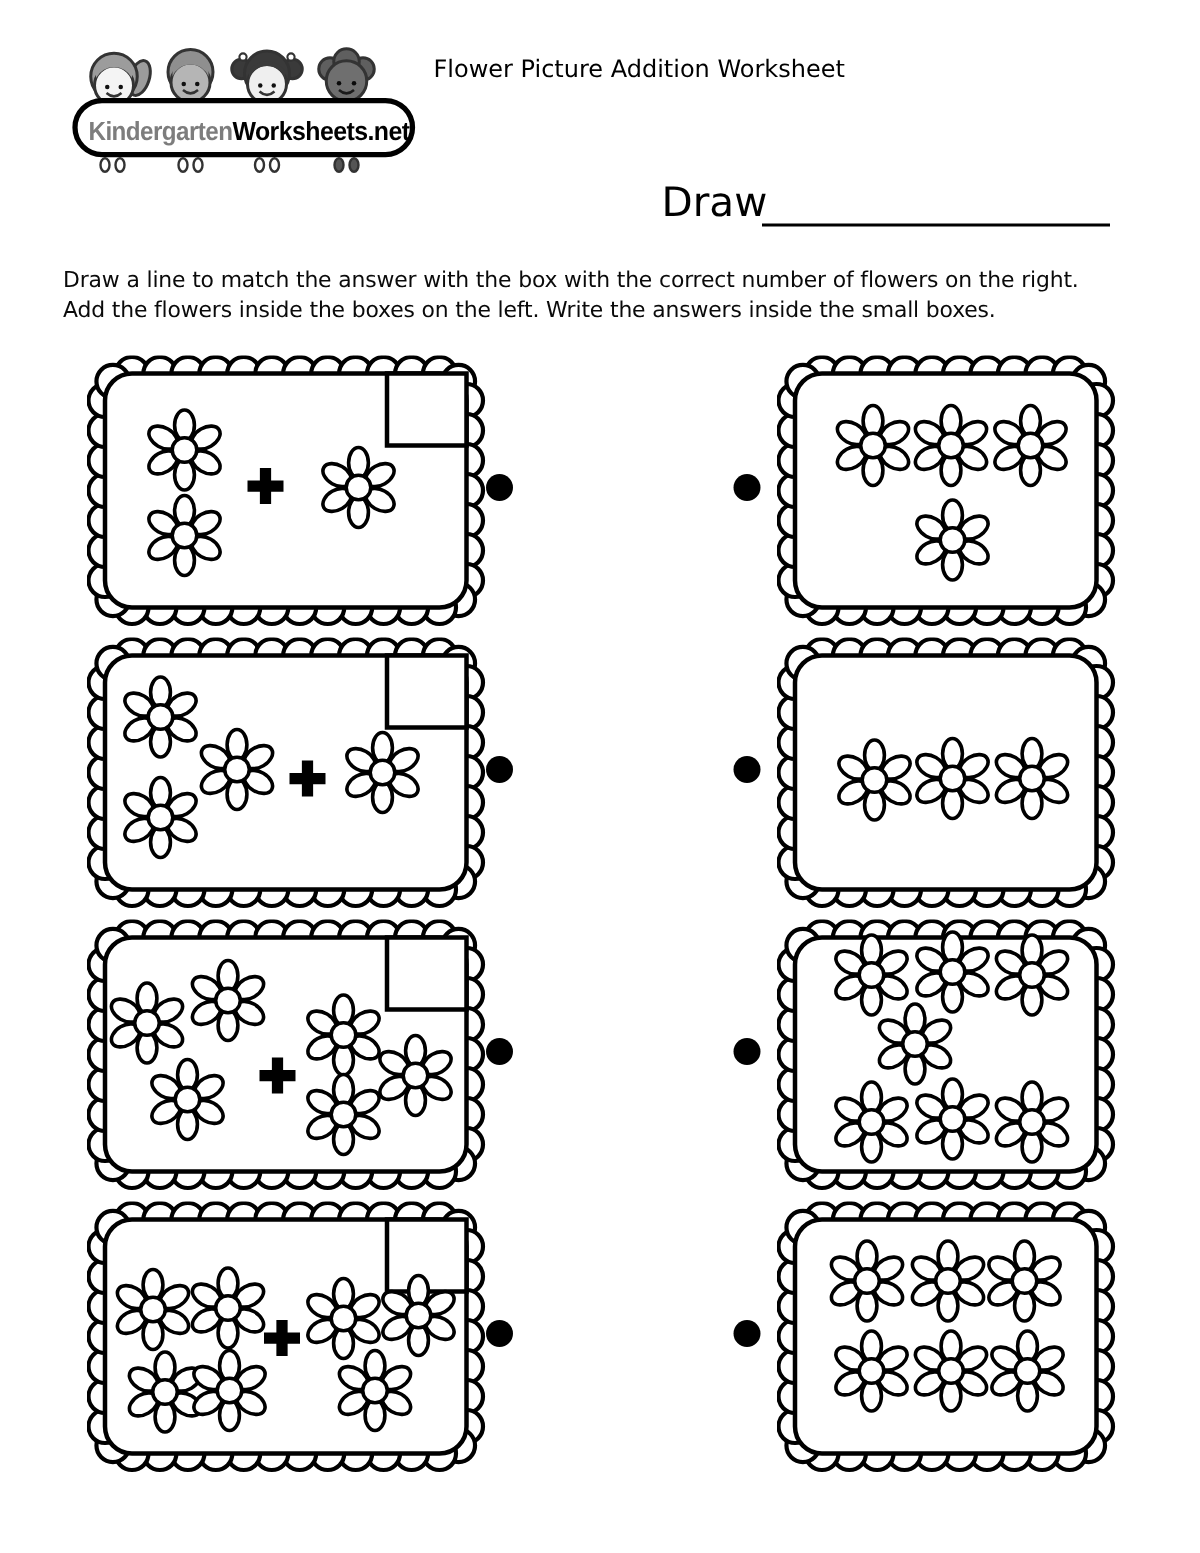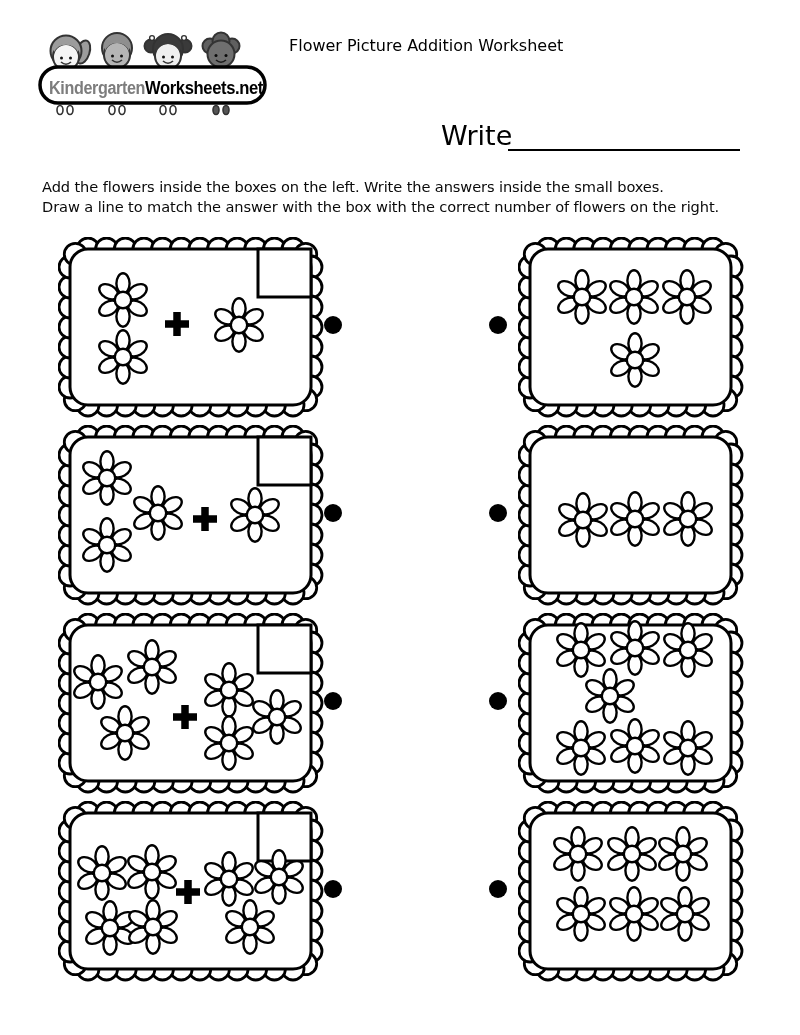--- a/index.html
+++ b/index.html
@@ -1,20 +1,20 @@
 <!DOCTYPE html>
 <html><head>
 <meta charset="utf-8">
 <style>
   html,body{margin:0;padding:0;background:#fff;}
   .page{
     position:relative;width:800px;height:1035px;background:#fff;overflow:hidden;
     font-family:"DejaVu Sans","Liberation Sans",sans-serif;color:#000;
   }
-  .logo{position:absolute;left:30px;top:22px;width:272px;height:100px;}
+  .logo{position:absolute;left:40px;top:22px;width:272px;height:100px;}
   .website{
     position:absolute;left:34px;top:117px;font-size:16.5px;letter-spacing:.3px;
     color:#8c8c8c;font-family:"Liberation Sans",sans-serif;
   }
   .title{
     position:absolute;left:289px;top:36px;font-size:24px;font-weight:400;
     white-space:nowrap;color:#000;
   }
   .name-label{position:absolute;left:441px;top:120px;font-size:27px;color:#000;}
   .name-line{
@@ -94,26 +94,26 @@
         <ellipse cx="196" cy="88" rx="3" ry="4.5" fill="#555" stroke="#333" stroke-width="1.6"></ellipse>
       </g>
 
       <rect x="10" y="45" width="225" height="36" rx="18" fill="#fff" stroke="#000" stroke-width="3.5"></rect>
       <text x="19" y="71.5" font-size="17.5" font-weight="700" letter-spacing="-0.4" font-family="Liberation Sans, sans-serif"><tspan fill="#7d7d7d" textLength="96" lengthAdjust="spacingAndGlyphs">Kindergarten</tspan><tspan fill="#000" textLength="118" lengthAdjust="spacingAndGlyphs">Worksheets.net</tspan></text>
     </svg>
     
   </div>
 
   <h1 class="title" style="margin:0;font-size:16px;">Flower Picture Addition Worksheet</h1>
-  <div class="name-label">Write</div>
+  <div class="name-label">Draw</div>
   <div class="name-line"></div>
 
   <div class="instructions">
+    <div>Draw a line to match the answer with the box with the correct number of flowers on the right.</div>
     <div>Add the flowers inside the boxes on the left. Write the answers inside the small boxes.</div>
-    <div>Draw a line to match the answer with the box with the correct number of flowers on the right.</div>
   </div>
 
   <div class="rows" id="rows">
       <div class="wrow" style="top: 237px;">
         <svg width="267" height="185" viewBox="0 0 267 185" class="box-svg" style="left: 58px;">
           <g>
             <circle cx="30.0" cy="12.0" r="11" fill="#fff" stroke="#000" stroke-width="2.8"></circle>
             <circle cx="48.6" cy="12.0" r="11" fill="#fff" stroke="#000" stroke-width="2.8"></circle>
             <circle cx="67.3" cy="12.0" r="11" fill="#fff" stroke="#000" stroke-width="2.8"></circle>
             <circle cx="85.9" cy="12.0" r="11" fill="#fff" stroke="#000" stroke-width="2.8"></circle>

